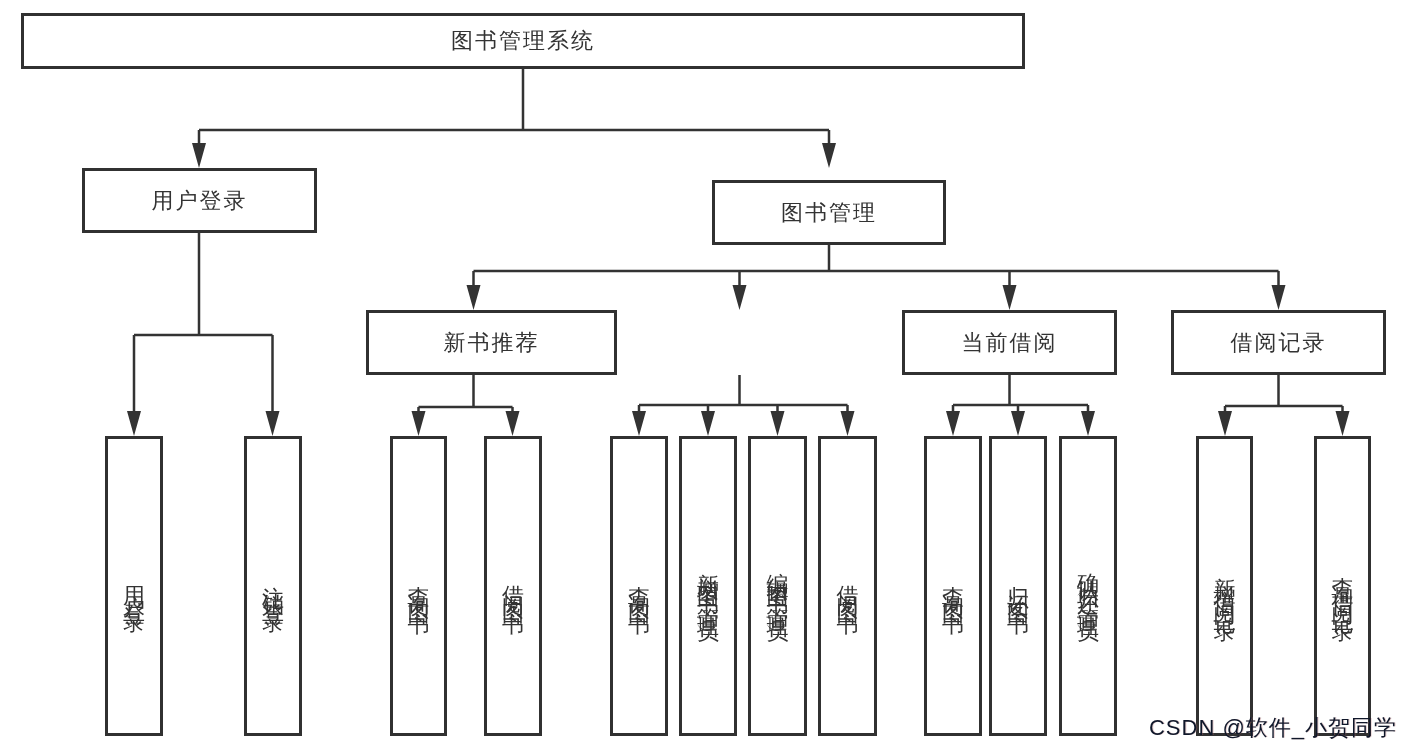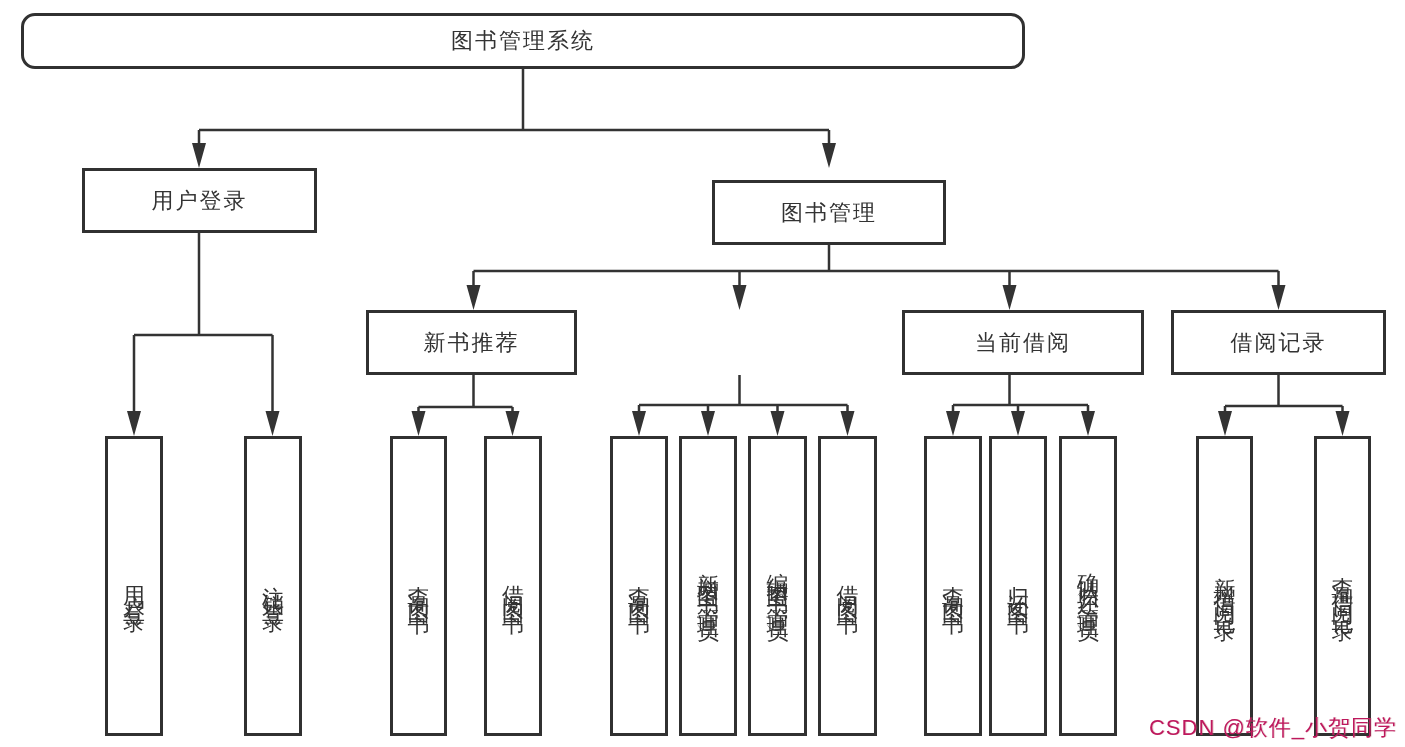--- a/index.html
+++ b/index.html
@@ -14,21 +14,21 @@
     border:3px solid #313131; display:flex; align-items:center; justify-content:center;
     font-size:22px; letter-spacing:2px; z-index:2; color:#333333;
   }
   .leaf {
     writing-mode:vertical-lr; text-orientation:mixed;
     font-size:22px; letter-spacing:9px; line-height:1;
     border-width:3px;
   }
   .watermark {
     position:absolute; right:8px; bottom:4px; z-index:5;
-    font-size:22px; color:#be185d; letter-spacing:1px;
+    font-size:22px; color:#0f172a; letter-spacing:1px;
     text-shadow:1px 0 0 rgba(190,120,120,0.35);
   }
 </style>
 </head>
 <body>
 
 <div class="canvas">
 
   <svg class="connectors" width="1405" height="747" viewBox="0 0 1405 747">
 
@@ -45,35 +45,35 @@
              M473.5 310 L466.5 285 L480.5 285 Z  M739.5 310 L732.5 285 L746.5 285 Z
              M1009.5 310 L1002.5 285 L1016.5 285 Z  M1278.5 310 L1271.5 285 L1285.5 285 Z
              M418.5 436 L411.5 411 L425.5 411 Z  M512.5 436 L505.5 411 L519.5 411 Z
              M639 436 L632 411 L646 411 Z  M708 436 L701 411 L715 411 Z
              M777.5 436 L770.5 411 L784.5 411 Z  M847.5 436 L840.5 411 L854.5 411 Z
              M953 436 L946 411 L960 411 Z  M1018 436 L1011 411 L1025 411 Z
              M1088 436 L1081 411 L1095 411 Z
              M1225 436 L1218 411 L1232 411 Z  M1342.5 436 L1335.5 411 L1349.5 411 Z" fill="#333333" stroke="none"></path>
   </svg>
 
-  <div class="box" style="left:21px; top:13px; width:1004px; height:56px;border-radius:14px;">
+  <div class="box" style="left:21px; top:13px; width:1004px; height:56px;">
     <span>图书管理系统</span>
   </div>
 
   <div class="box" style="left:82px; top:168px; width:235px; height:65px;">
     <span>用户登录</span>
   </div>
   <div class="box" style="left:712px; top:180px; width:234px; height:65px;">
     <span>图书管理</span>
   </div>
 
-  <div class="box" style="left:366px; top:310px; width:211px; height:65px;">
+  <div class="box" style="left:366px; top:310px; width:251px; height:65px;">
     <span>新书推荐</span>
   </div>
-  <div class="box" style="left:902px; top:310px; width:242px; height:65px;">
+  <div class="box" style="left:902px; top:310px; width:215px; height:65px;">
     <span>当前借阅</span>
   </div>
   <div class="box" style="left:1171px; top:310px; width:215px; height:65px;">
     <span>借阅记录</span>
   </div>
 
   <div class="box leaf" style="left:105px; top:436px; width:58px; height:300px;">
     <span>用户登录</span>
   </div>
   <div class="box leaf" style="left:244px; top:436px; width:58px; height:300px;">

